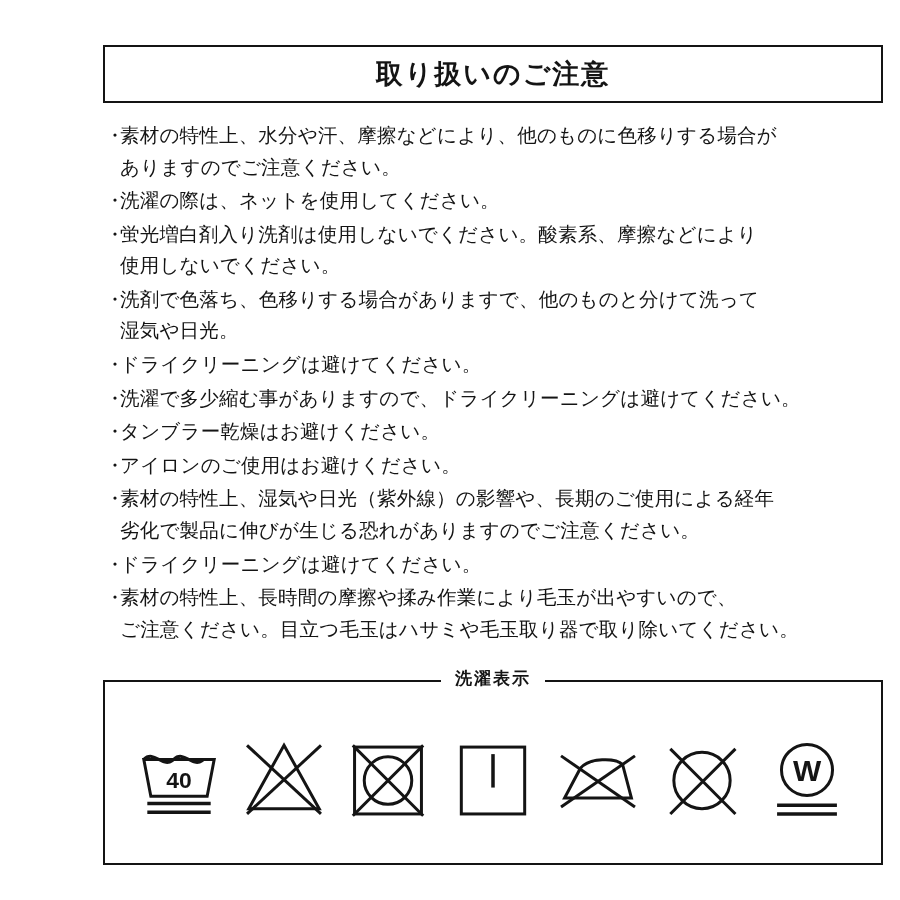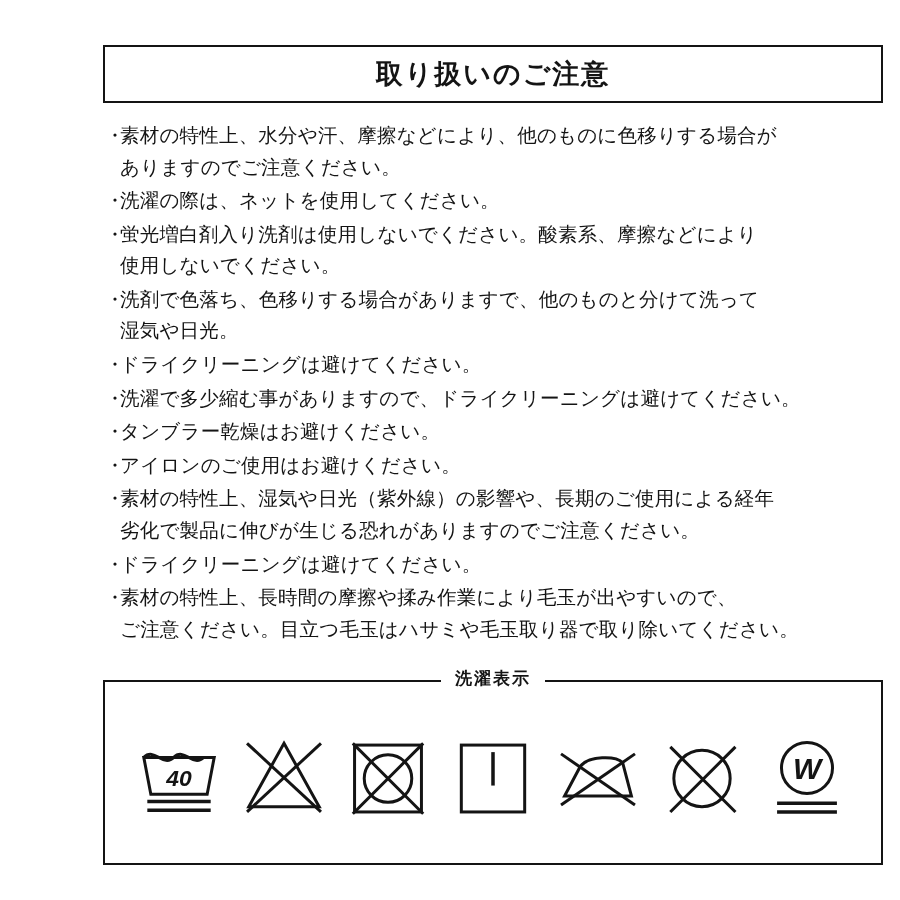--- a/index.html
+++ b/index.html
@@ -105,22 +105,22 @@
     display: flex;
     align-items: center;
     justify-content: space-around;
     padding: 18px 22px 10px 22px;
     box-sizing: border-box;
   }
   .symbol {
     width: 92px;
     height: 92px;
     display: flex;
+    align-items: center;
     justify-content: center;
-    font-style: italic;
   }
   .symbol svg {
     display: block;
   }
 </style>
 </head>
 <body>
 
 <div class="page">
 

